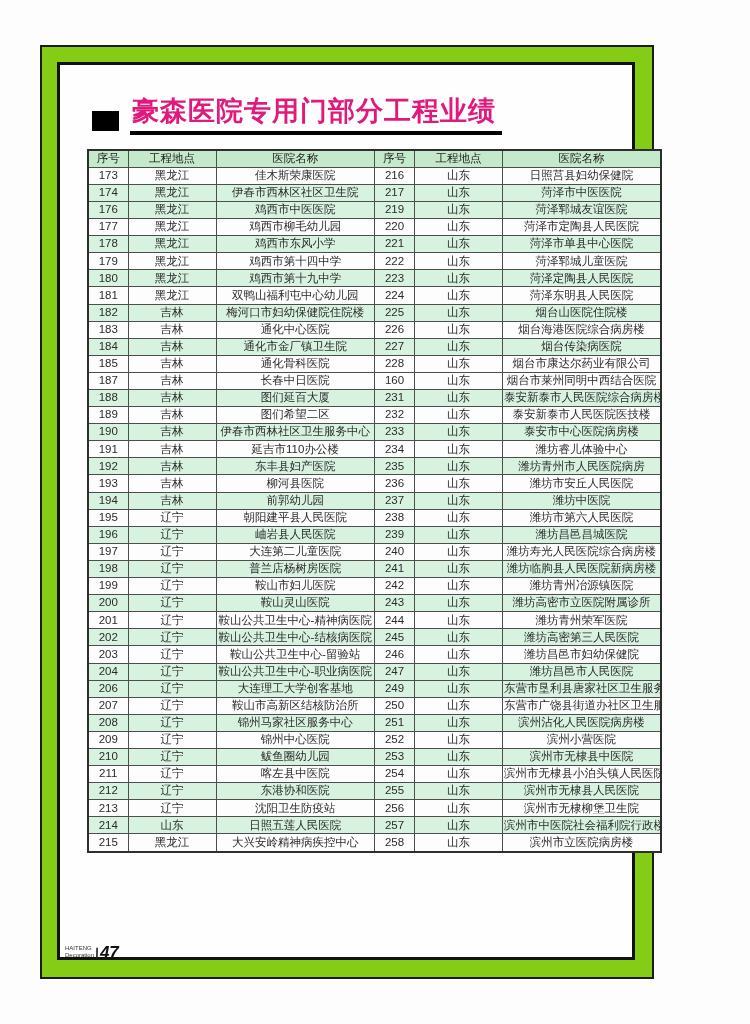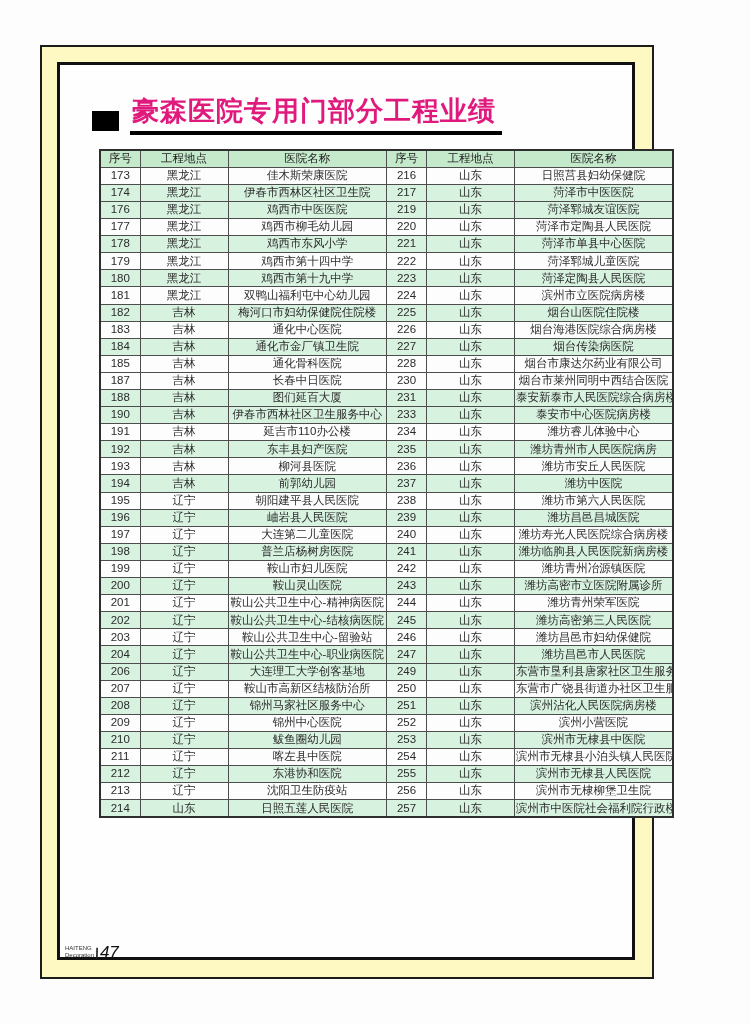--- a/index.html
+++ b/index.html
@@ -6,21 +6,21 @@
   body{
     width:750px;height:1024px;
     background:#fdfdfd;
     font-family:"Liberation Sans","DejaVu Sans",sans-serif;
     color:#2b2b2b;
     position:relative;
     overflow:hidden;
   }
   .outer-frame{
     position:absolute;left:40px;top:45px;width:614px;height:934px;
-    border:2px solid #1c1c1c;background:#fef9c3;box-sizing:border-box;
+    border:2px solid #1c1c1c;background:#84cc16;box-sizing:border-box;
   }
   .inner-frame{
     position:absolute;left:15px;top:15px;right:17px;bottom:17px;
     border:3px solid #111;background:#fefefe;box-sizing:border-box;
   }
   .title-row{
     display:flex;align-items:flex-end;
     margin:32px 0 0 32px;
   }
   .title-square{
@@ -30,21 +30,21 @@
   .title-text{
     font-size:27px;font-weight:bold;color:#e01a7d;
     letter-spacing:1px;
     border-bottom:4px solid #000;
     padding:0 6px 4px 2px;
     line-height:1.1;
     white-space:nowrap;
   }
   table.perf{
     border-collapse:collapse;table-layout:fixed;
-    margin:14px 0 0 39px;
+    margin:14px 0 0 27px;
     width:573px;
     border:2px solid #2e2e2e;
   }
   table.perf th, table.perf td{
     border:1px solid #4d4d4d;
     font-size:11.5px;
     line-height:1;
     height:16.1px;
     padding:0 1px;
     text-align:center;
@@ -67,21 +67,21 @@
   }
   .footer .brand{
     font-size:6px;line-height:1.15;color:#333;
     text-align:left;margin-bottom:4px;
   }
   .footer .slash{
     font-size:14px;color:#222;margin:0 0 2px 1px;
     transform:skewX(-12deg);font-weight:bold;
   }
   .footer .pageno{
-    font-size:17px;font-weight:normal;color:#111;
+    font-size:17px;font-weight:bold;color:#111;
     font-style:italic;margin-left:1px;
   }
 </style>
 </head>
 <body>
 
 <div class="outer-frame">
   <div class="inner-frame">
 
     <div class="title-row">
@@ -164,21 +164,21 @@
             <td>223</td>
             <td>山东</td>
             <td>菏泽定陶县人民医院</td>
           </tr>
           <tr class="row-even">
             <td>181</td>
             <td>黑龙江</td>
             <td>双鸭山福利屯中心幼儿园</td>
             <td>224</td>
             <td>山东</td>
-            <td>滨州市立医院病房楼</td>
+            <td>菏泽东明县人民医院</td>
           </tr>
           <tr class="row-odd">
             <td>182</td>
             <td>吉林</td>
             <td>梅河口市妇幼保健院住院楼</td>
             <td>225</td>
             <td>山东</td>
             <td>烟台山医院住院楼</td>
           </tr>
           <tr class="row-even">
@@ -202,32 +202,40 @@
             <td>吉林</td>
             <td>通化骨科医院</td>
             <td>228</td>
             <td>山东</td>
             <td>烟台市康达尔药业有限公司</td>
           </tr>
           <tr class="row-even">
             <td>187</td>
             <td>吉林</td>
             <td>长春中日医院</td>
-            <td>230</td>
+            <td>160</td>
             <td>山东</td>
             <td>烟台市莱州同明中西结合医院</td>
           </tr>
           <tr class="row-odd">
             <td>188</td>
             <td>吉林</td>
             <td>图们延百大厦</td>
             <td>231</td>
             <td>山东</td>
             <td>泰安新泰市人民医院综合病房楼</td>
           </tr>
+          <tr class="row-even">
+            <td>189</td>
+            <td>吉林</td>
+            <td>图们希望二区</td>
+            <td>232</td>
+            <td>山东</td>
+            <td>泰安新泰市人民医院医技楼</td>
+          </tr>
           <tr class="row-odd">
             <td>190</td>
             <td>吉林</td>
             <td>伊春市西林社区卫生服务中心</td>
             <td>233</td>
             <td>山东</td>
             <td>泰安市中心医院病房楼</td>
           </tr>
           <tr class="row-even">
             <td>191</td>
@@ -405,20 +413,28 @@
             <td>山东</td>
             <td>滨州市无棣柳堡卫生院</td>
           </tr>
           <tr class="row-odd">
             <td>214</td>
             <td>山东</td>
             <td>日照五莲人民医院</td>
             <td>257</td>
             <td>山东</td>
             <td>滨州市中医院社会福利院行政楼</td>
+          </tr>
+          <tr class="row-even">
+            <td>215</td>
+            <td>黑龙江</td>
+            <td>大兴安岭精神病疾控中心</td>
+            <td>258</td>
+            <td>山东</td>
+            <td>滨州市立医院病房楼</td>
           </tr>
         </tbody>
     </table>
 
     <div class="footer">
       <div class="brand">
         <div>HAITENG</div>
         <div>Decoration</div>
       </div>
       <div class="slash">\</div>

